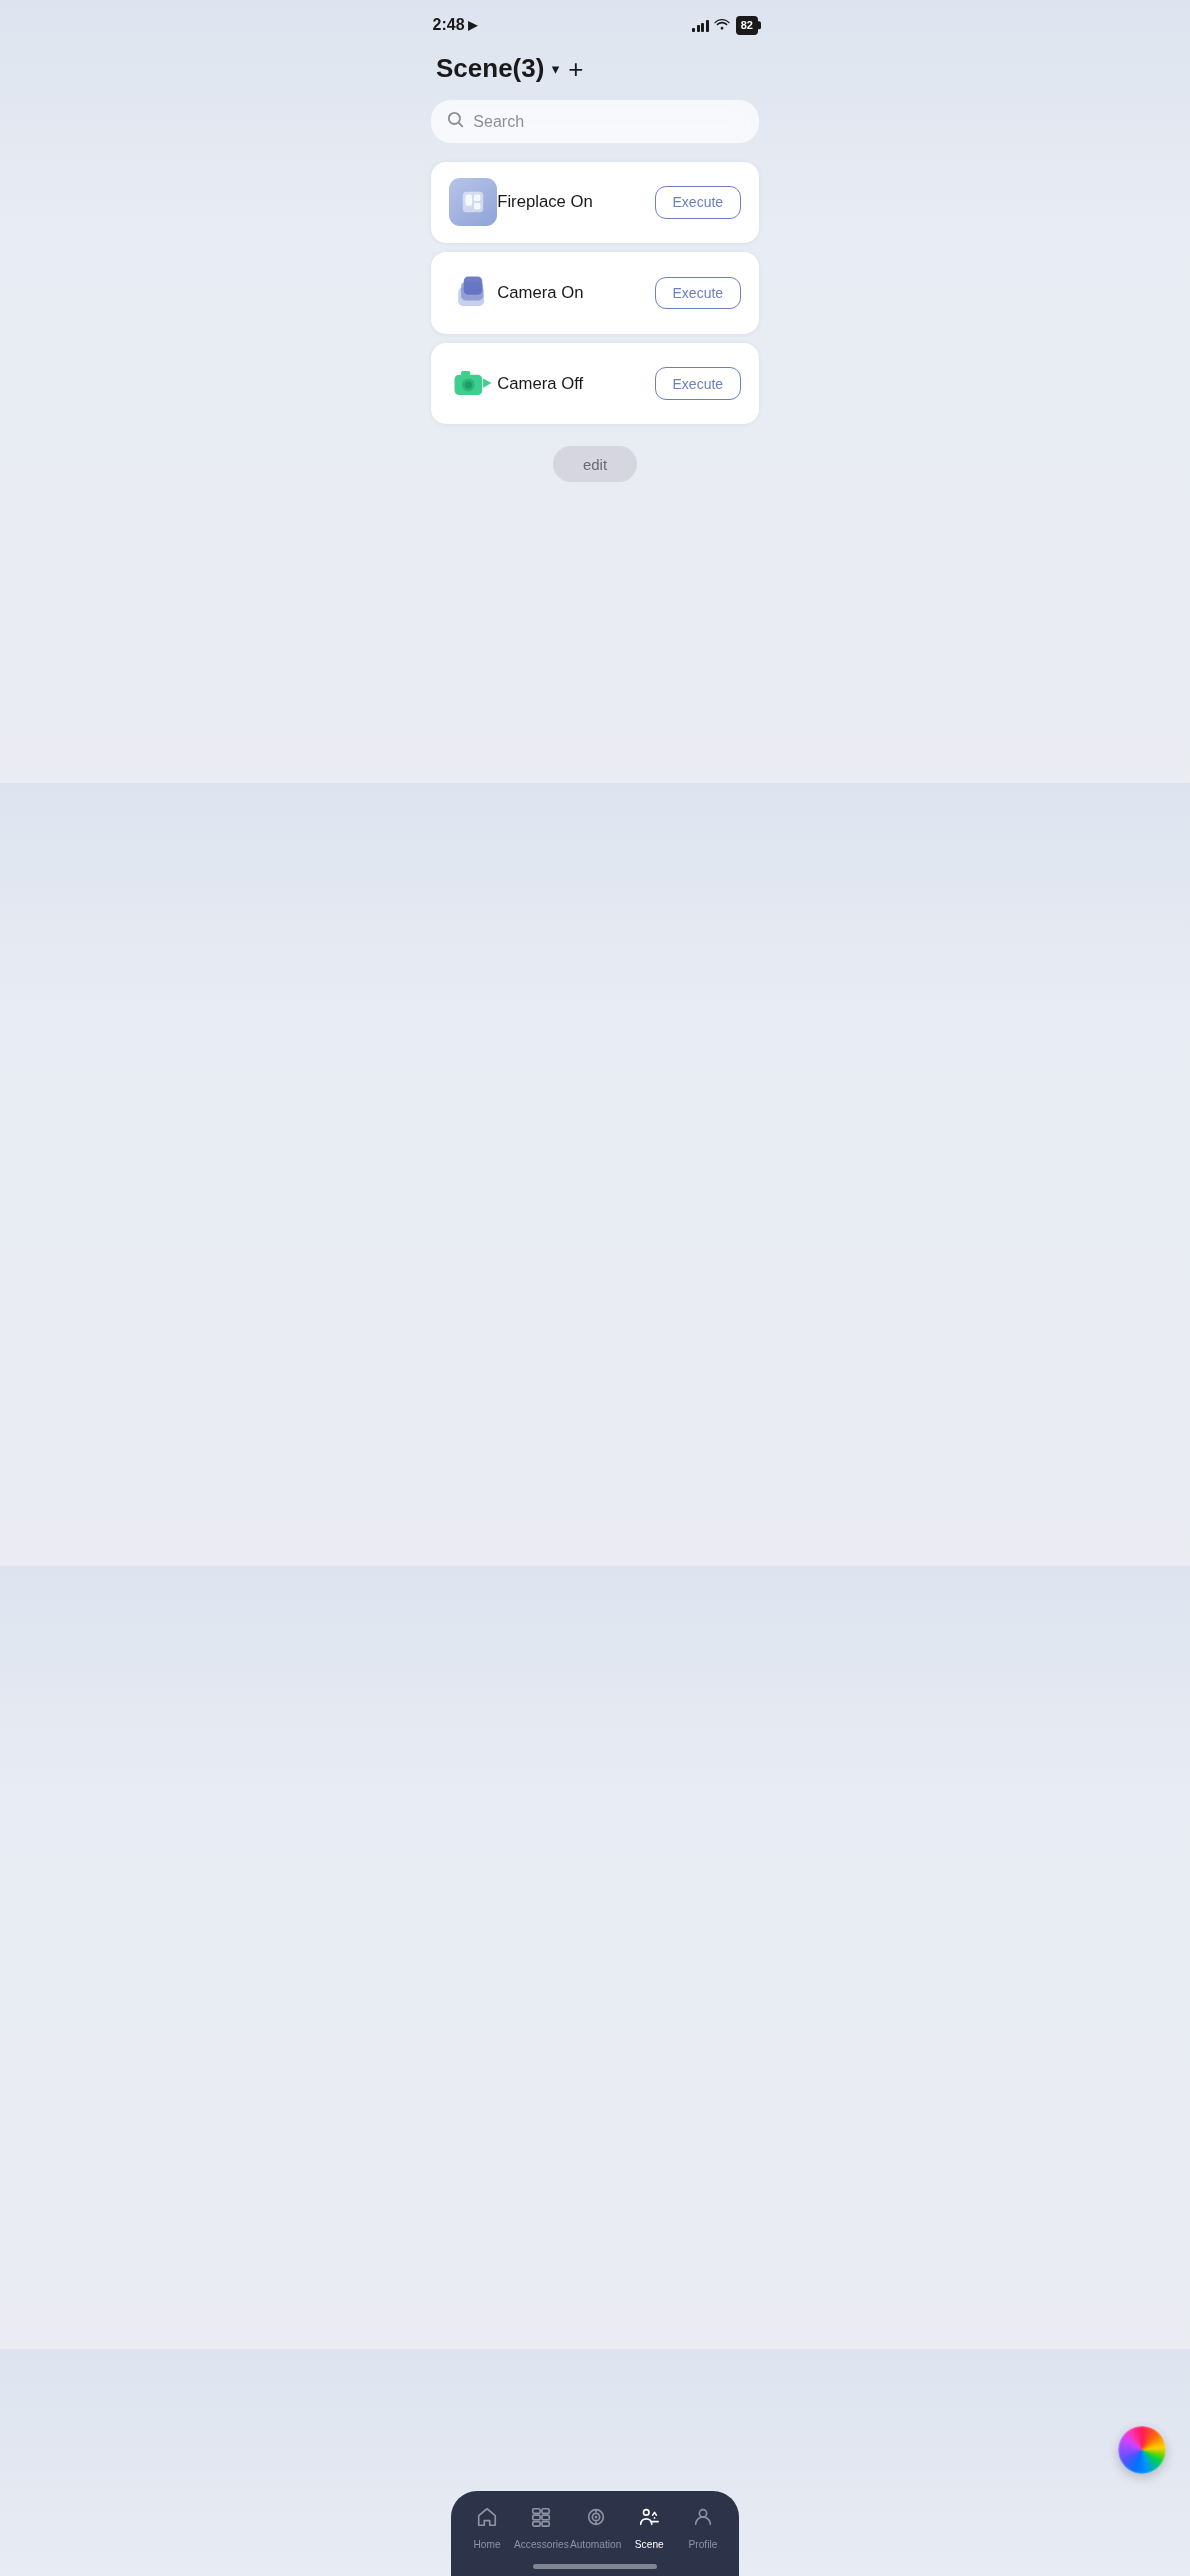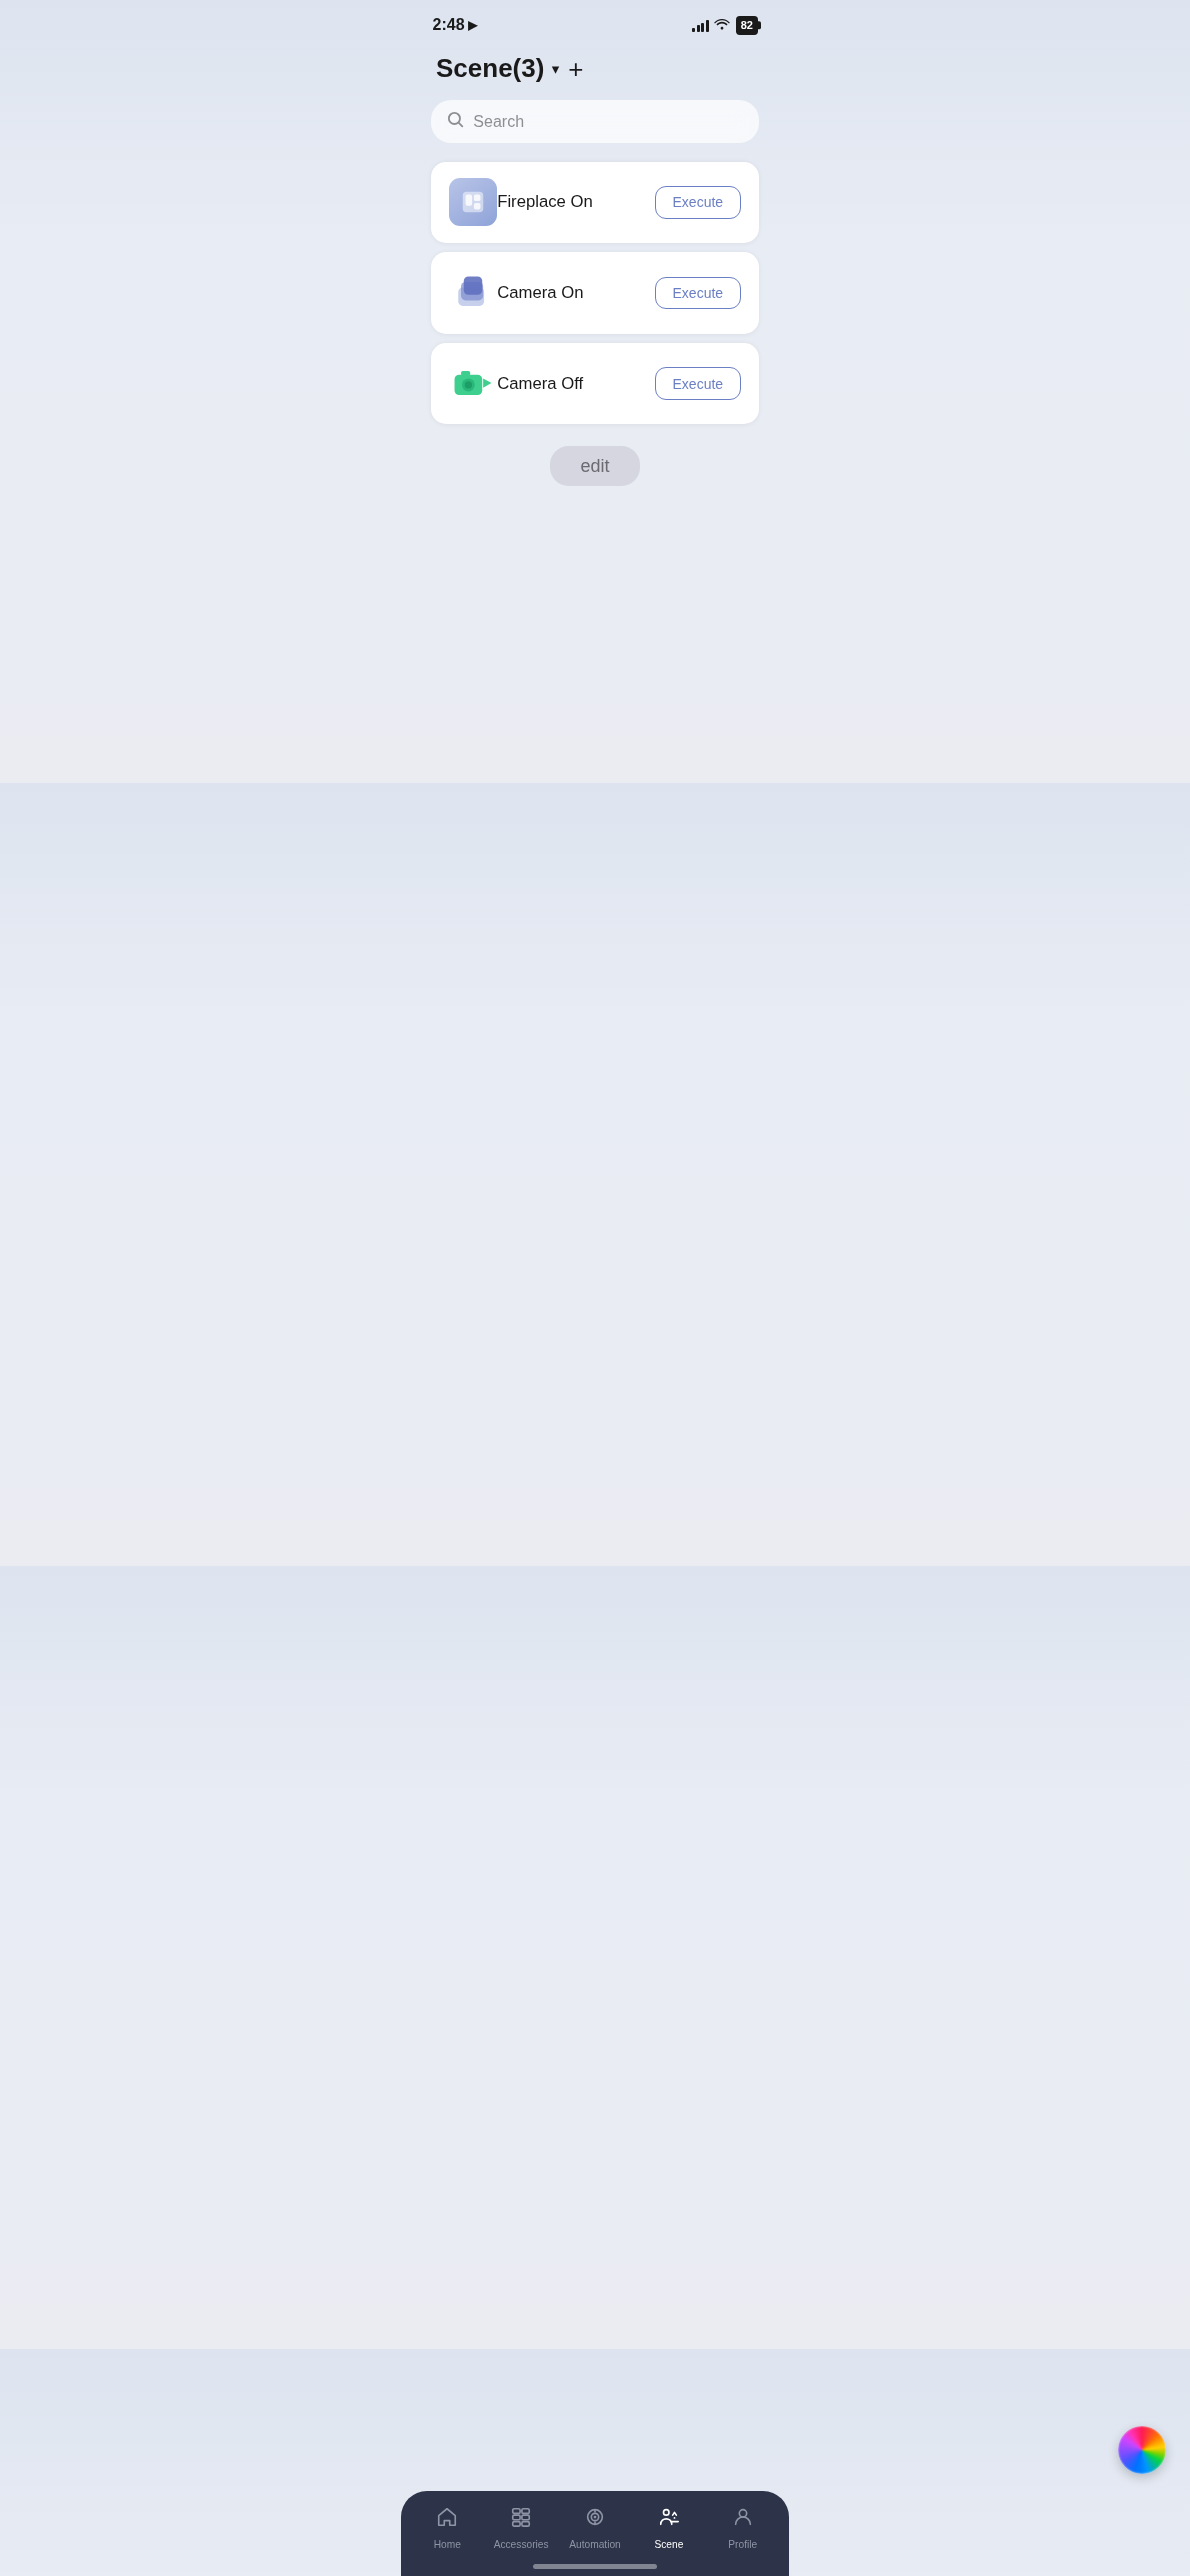--- a/index.html
+++ b/index.html
@@ -200,21 +200,21 @@
       justify-content: center;
       margin-top: 22px;
     }
 
     .edit-button {
       background: rgba(200,200,210,0.6);
       border: none;
       border-radius: 18.5px;
       padding: 9.3px 30px;
       color: #6a6a70;
-      font-size: 18px;
+      font-size: 15px;
       cursor: pointer;
     }
 
     
     .siri-button {
       position: fixed;
       bottom: 102px;
       right: 24px;
       width: 48px;
       height: 48px;
@@ -241,21 +241,21 @@
       );
       filter: blur(1.9px) saturate(1.5);
     }
 
     
     .tab-bar {
       position: fixed;
       bottom: 0;
       left: 50%;
       transform: translateX(-50%);
-      width: 388px;
+      width: 288px;
       background: #2d3348;
       border-radius: 26px 26px 0 0;
       padding: 15px 9.3px 26px 9.3px;
       display: flex;
       justify-content: space-around;
       align-items: center;
       margin-top: 41px;
     }
 
     .tab-item {

